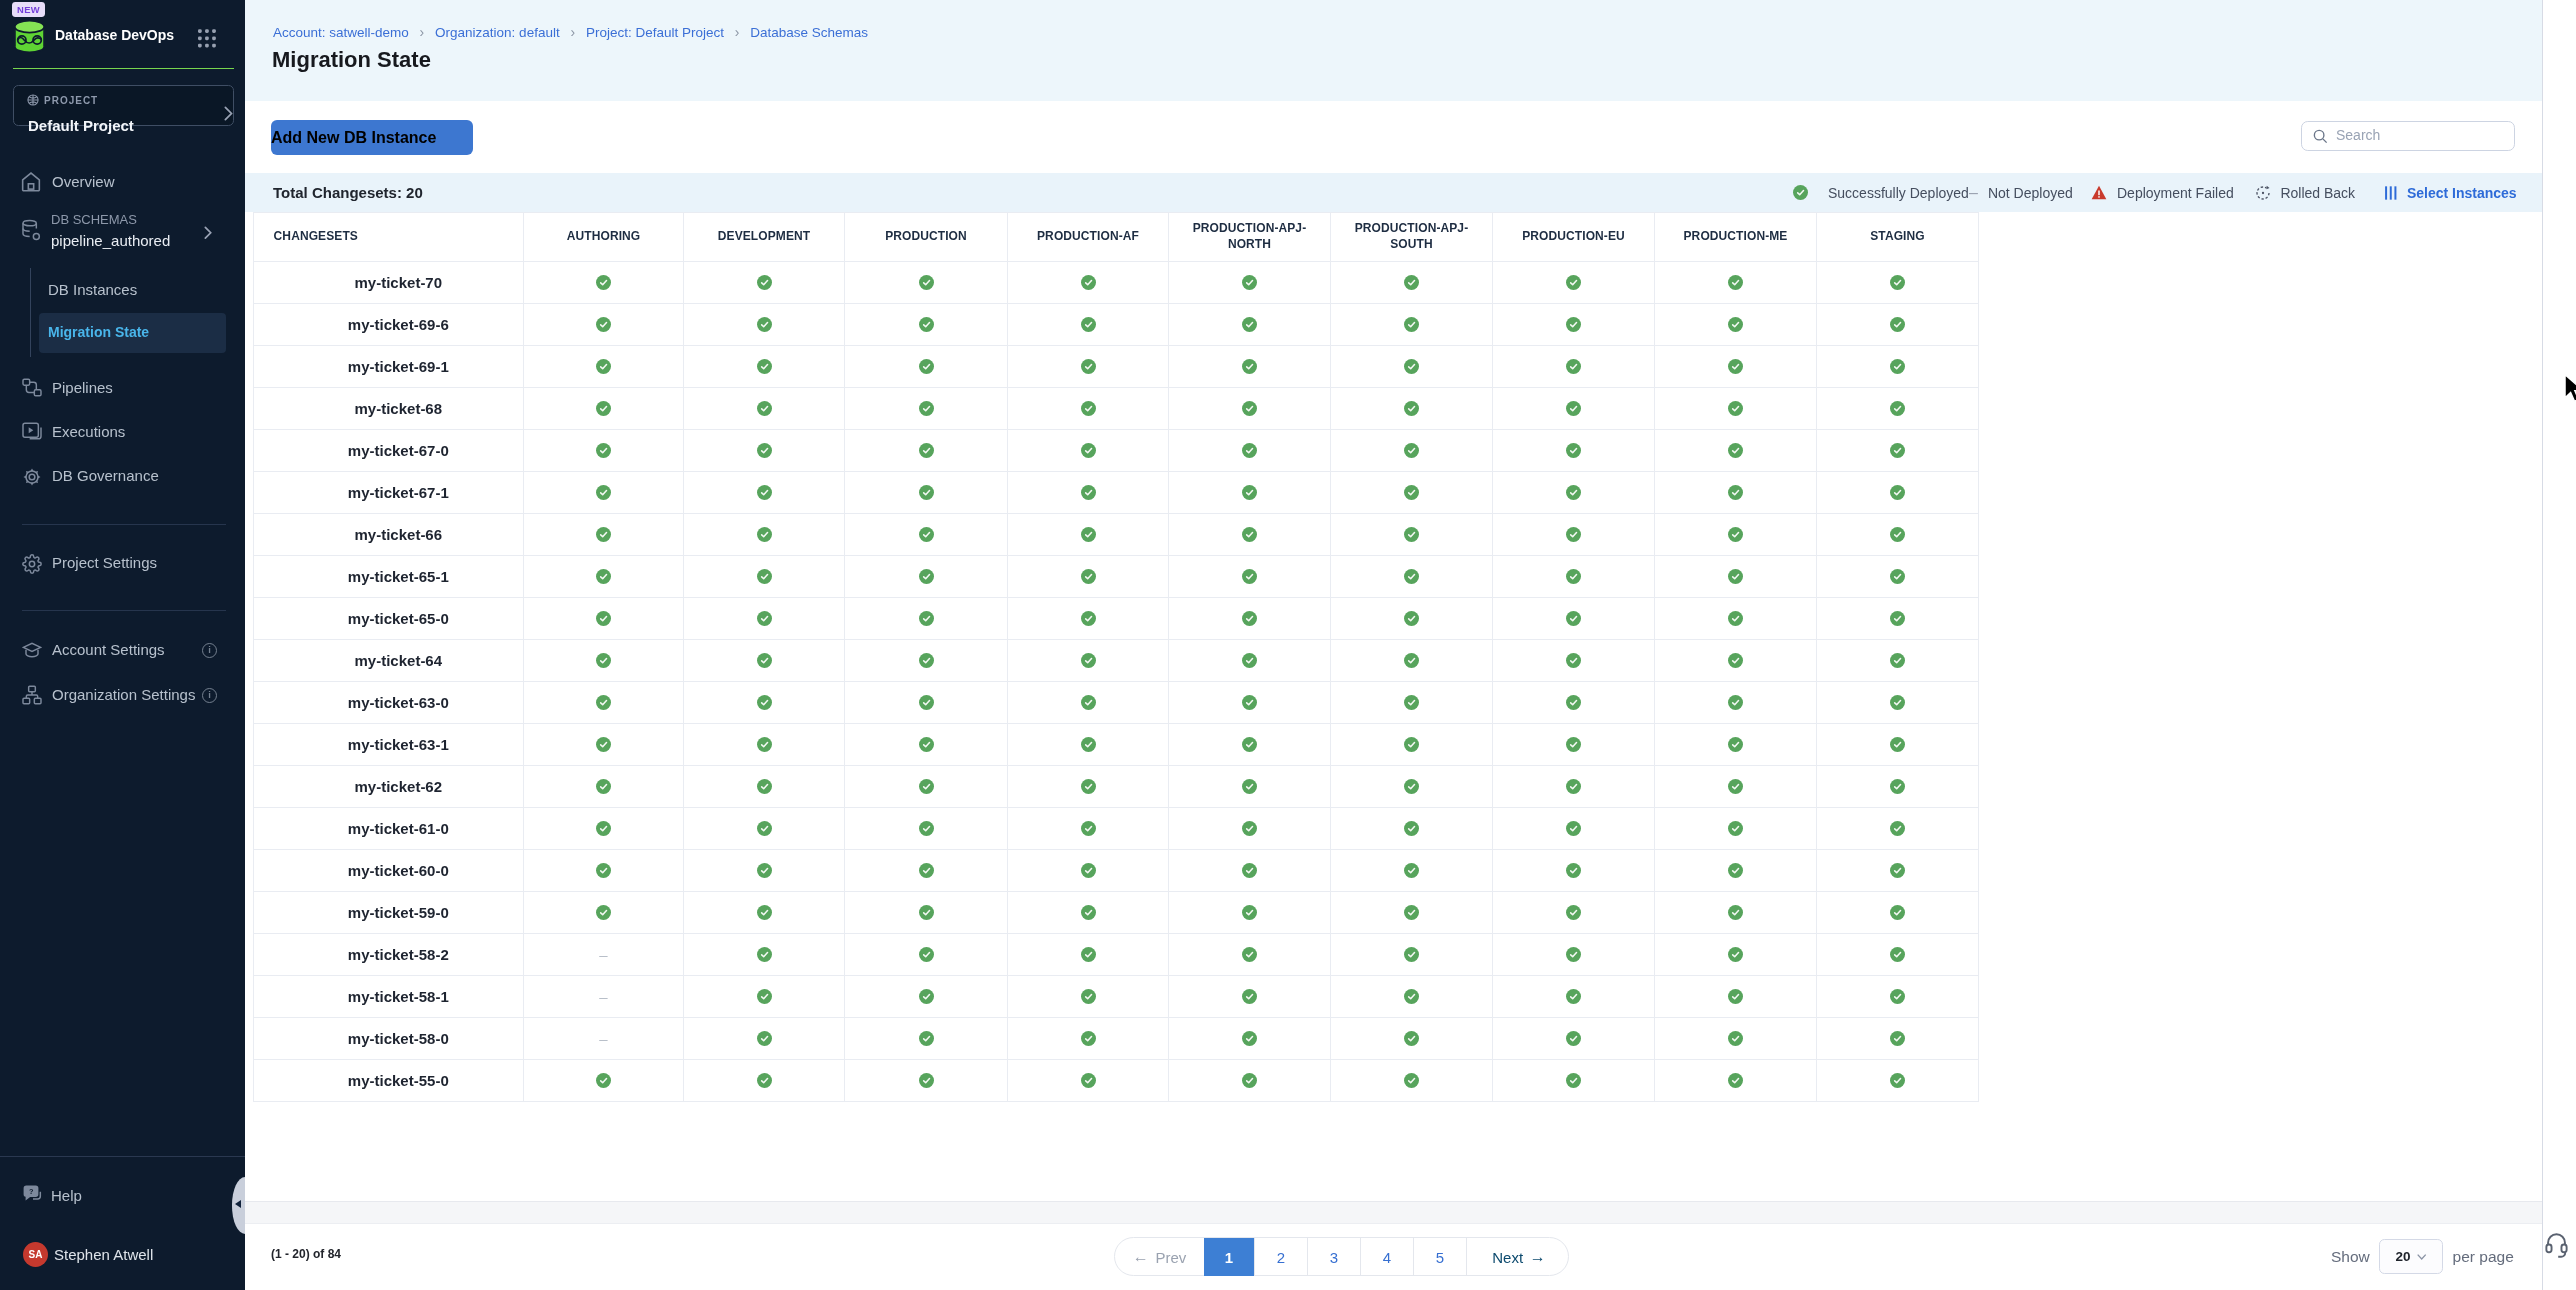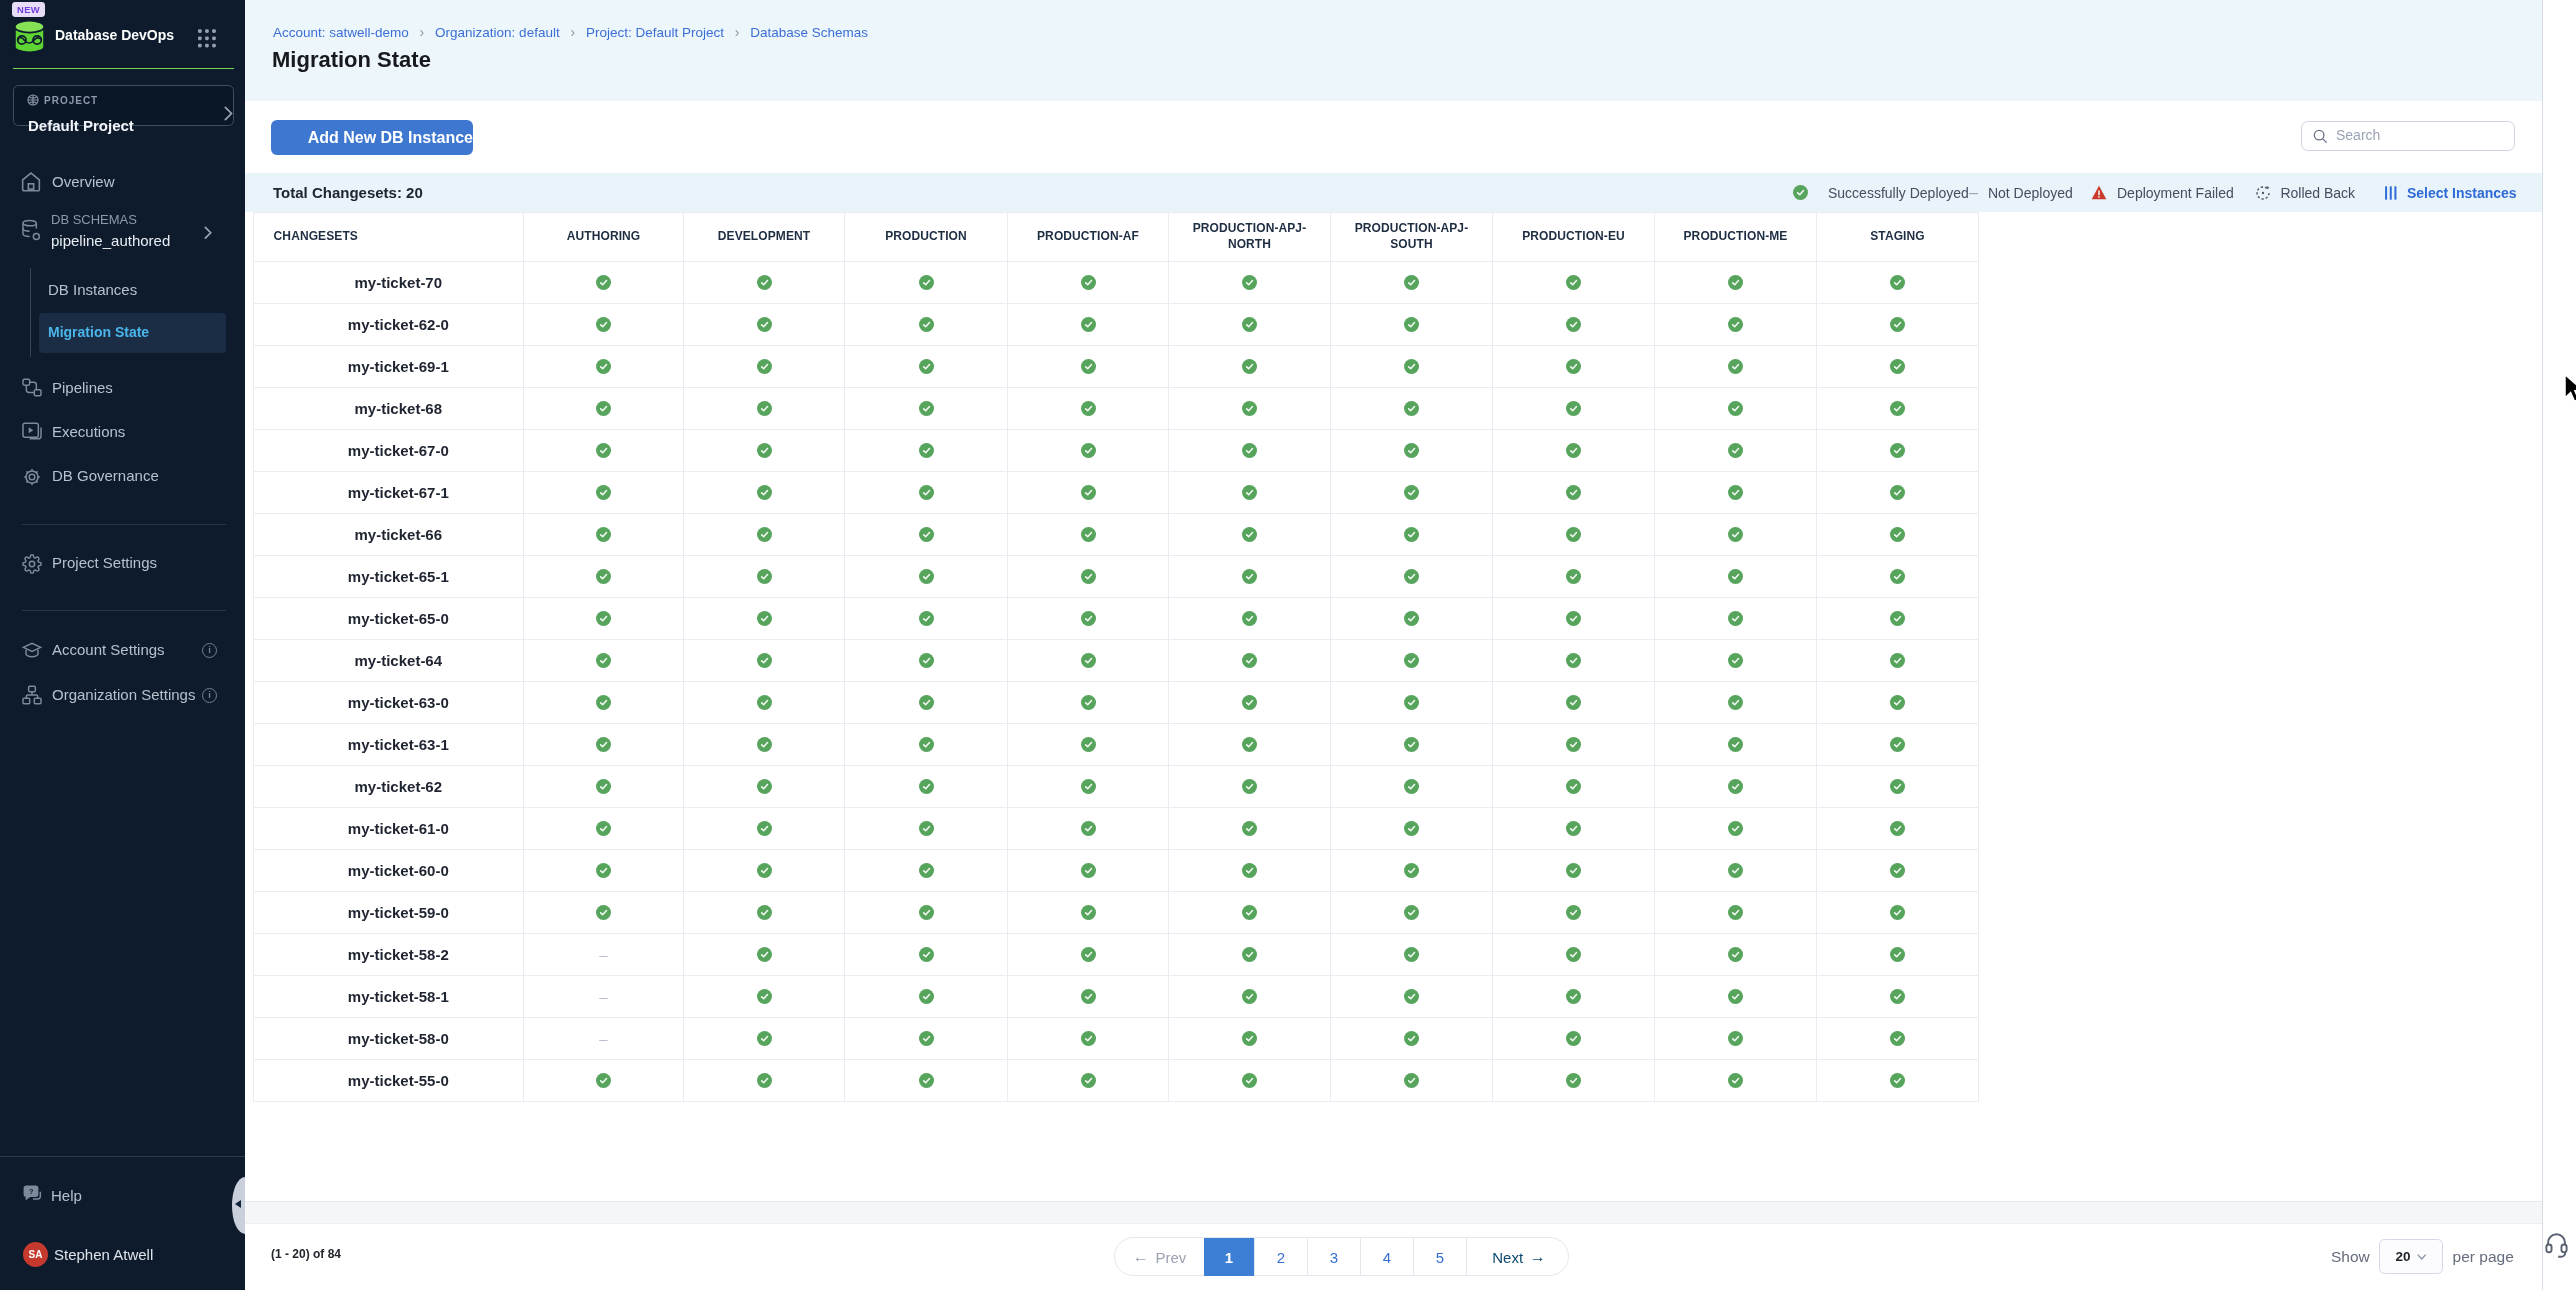--- a/index.html
+++ b/index.html
@@ -28,21 +28,21 @@
 #collapse { position:absolute; left:232px; top:1177px; width:13px; height:57px; background:#c9cfdb; border-radius:13px 0 0 13px / 28px 0 0 28px; }
 #collapse:after { content:""; position:absolute; left:2.7px; top:23px; border-top:4.7px solid transparent; border-bottom:4.7px solid transparent; border-right:6px solid #10213a; }
 
 
 #content { position:absolute; left:245px; top:0; width:2297px; height:1291px; background:#ffffff; }
 #pagehead { position:absolute; left:0; top:0; width:2297px; height:101px; background:#edf6fb; }
 #crumbs { position:absolute; left:28px; top:24px; font-size:13.5px; color:#3b6fd6; }
 #crumbs .sep { color:#8c96a5; padding:0 10.8px; font-size:14px; }
 #title { position:absolute; left:27px; top:47px; font-size:22px; font-weight:bold; color:#17191e; }
 #addbtn { position:absolute; left:26px; top:120px; width:202px; height:35px; background:#3d77d0; border-radius:6px;
-  color:#ffffff; font-size:16px; font-weight:bold; text-align:right; line-height:35px; }
+  color:#000000; font-size:16px; font-weight:bold; text-align:left; line-height:35px; }
 #searchbox { position:absolute; left:2056px; top:121px; width:214px; height:30px; border:1.3px solid #cdd4e2; border-radius:6.7px; background:#fff; }
 #searchbox span { position:absolute; left:34px; top:5.4px; color:#99a3b4; font-size:14px; }
 #legendbar { position:absolute; left:0; top:173px; width:2297px; height:39px; background:#e9f3fa; }
 #legendbar .total { position:absolute; left:28px; top:10.8px; font-size:15px; font-weight:bold; color:#20252e; }
 .leg { position:absolute; top:0; height:39px; display:flex; align-items:center; font-size:14px; color:#454e5f; }
 
 
 #tbl { position:absolute; left:8px; top:212px; border-collapse:collapse; table-layout:fixed; }
 #tbl th, #tbl td { border:0.7px solid #e9ecf2; text-align:center; vertical-align:middle; overflow:hidden; }
 #tbl th { height:49px; font-size:12px; color:#1e2d42; font-weight:bold; letter-spacing:0.1px; line-height:1.3; }
@@ -300,21 +300,21 @@
           <td><svg class="ck" width="15" height="15" viewBox="0 0 22 22">
               <circle cx="11" cy="11" r="11" fill="#57a45c"></circle>
               <path d="M6.9 11.6 L9.8 14.3 L15.4 8.1" fill="none" stroke="#ffffff" stroke-opacity="0.92" stroke-width="2.3" stroke-linecap="round" stroke-linejoin="round"></path>
             </svg></td>
           <td><svg class="ck" width="15" height="15" viewBox="0 0 22 22">
               <circle cx="11" cy="11" r="11" fill="#57a45c"></circle>
               <path d="M6.9 11.6 L9.8 14.3 L15.4 8.1" fill="none" stroke="#ffffff" stroke-opacity="0.92" stroke-width="2.3" stroke-linecap="round" stroke-linejoin="round"></path>
             </svg></td>
         </tr>
 <tr>
-          <td class="nm">my-ticket-62-0</td>
+          <td class="nm">my-ticket-69-6</td>
           <td><svg class="ck" width="15" height="15" viewBox="0 0 22 22">
               <circle cx="11" cy="11" r="11" fill="#57a45c"></circle>
               <path d="M6.9 11.6 L9.8 14.3 L15.4 8.1" fill="none" stroke="#ffffff" stroke-opacity="0.92" stroke-width="2.3" stroke-linecap="round" stroke-linejoin="round"></path>
             </svg></td>
           <td><svg class="ck" width="15" height="15" viewBox="0 0 22 22">
               <circle cx="11" cy="11" r="11" fill="#57a45c"></circle>
               <path d="M6.9 11.6 L9.8 14.3 L15.4 8.1" fill="none" stroke="#ffffff" stroke-opacity="0.92" stroke-width="2.3" stroke-linecap="round" stroke-linejoin="round"></path>
             </svg></td>
           <td><svg class="ck" width="15" height="15" viewBox="0 0 22 22">
               <circle cx="11" cy="11" r="11" fill="#57a45c"></circle>

